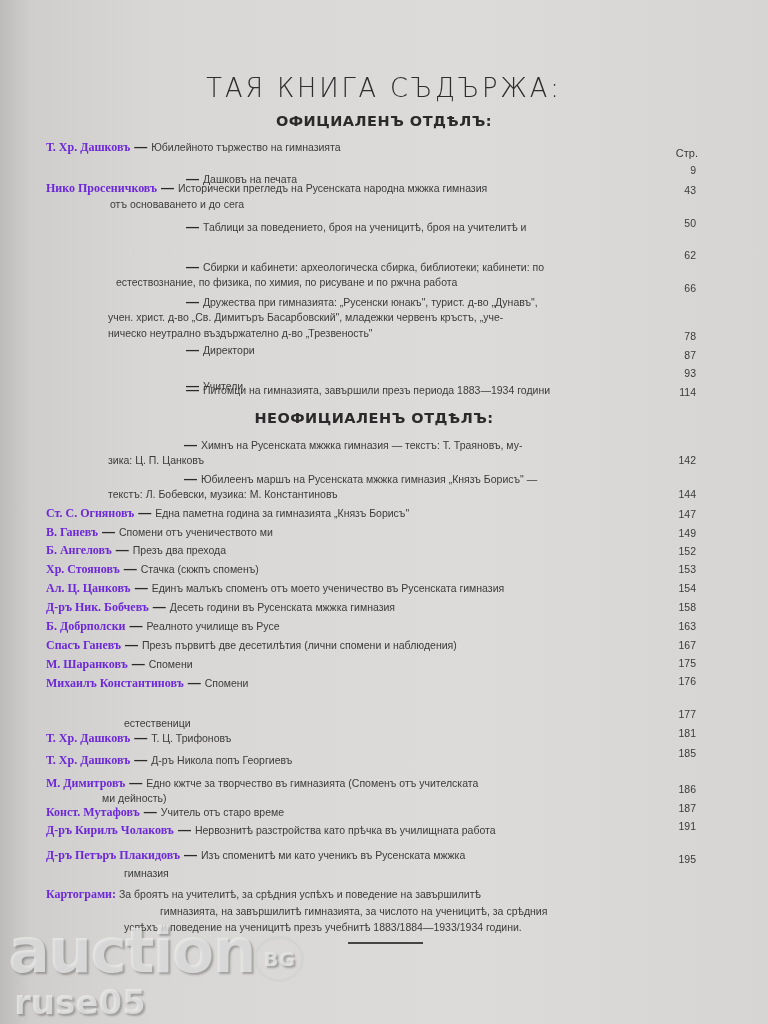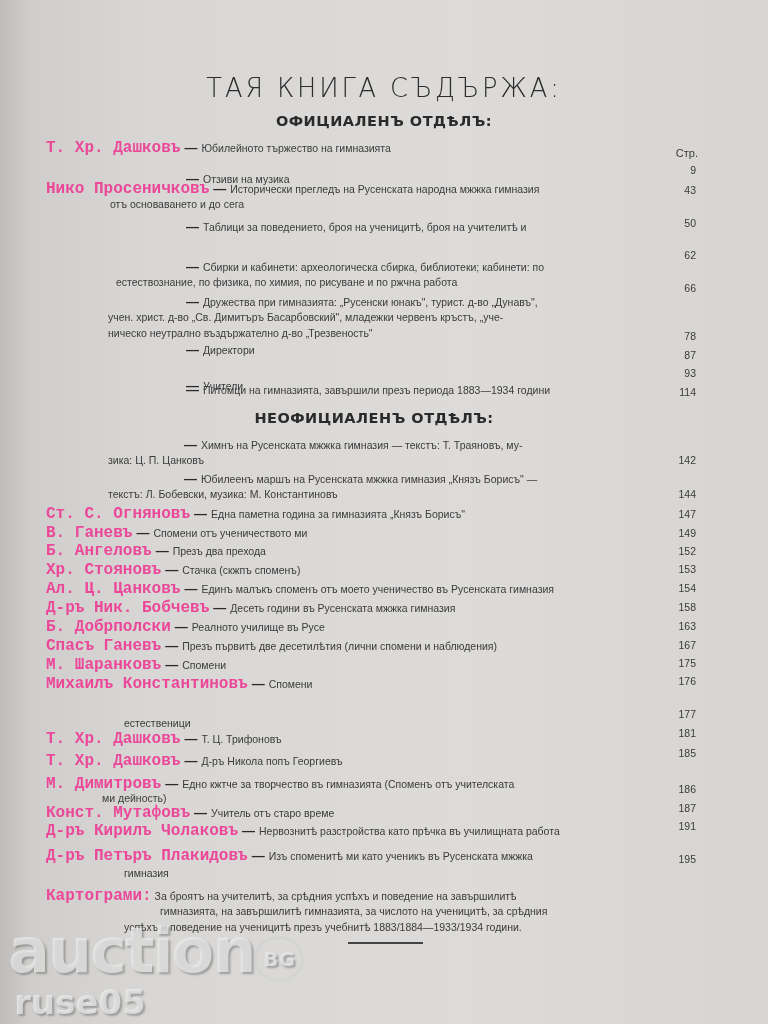--- a/index.html
+++ b/index.html
@@ -13,21 +13,21 @@
     position: absolute; top: 58px; left: 0; width: 768px; text-align: center;
     font-family: "DejaVu Sans", sans-serif; font-size: 27px; letter-spacing: 3px;
     font-weight: 300; color: #2d2d2d; transform: scaleX(0.95);
   }
   .section-head {
     position: absolute; left: 0; width: 768px; text-align: center;
     font-family: "DejaVu Sans", sans-serif; font-weight: bold; font-size: 14.5px;
     letter-spacing: 0.5px; color: #2a2a2a;
   }
   .line { position: absolute; white-space: nowrap; font-size: 10.5px; color: #3b3b3b; }
-  .author { font-family: Liberation Mono, monospace; font-weight: bold; font-size: 16px; color: #ec4899; }
+  .author { font-family: Liberation Serif, serif; font-weight: bold; font-size: 12px; color: #6d28d9; }
   .dash { font-weight: bold; font-size: 13px; margin: 0 4px; color: #2a2a2a; }
   .pg { position: absolute; right: 72px; font-size: 10.5px; color: #3a3a3a; text-align: right; }
   .str-label { position: absolute; right: 70px; top: 133px; font-size: 11px; color: #3a3a3a; }
   .watermark {
     position: absolute; left: 8px; top: 900px; font-family: "DejaVu Sans", sans-serif;
     font-weight: bold; font-size: 62px; color: rgba(235,235,235,0.75);
     text-shadow: 2px 2px 2px rgba(90,90,90,0.45); letter-spacing: -2px;
   }
   .watermark-bg {
     display: inline-block; font-size: 20px; vertical-align: top; margin-top: 22px;
@@ -49,21 +49,21 @@
   <div class="title">ТАЯ КНИГА СЪДЪРЖА:</div>
   <div class="section-head" style="top:99px">ОФИЦИАЛЕНЪ ОТДѢЛЪ:</div>
   <div class="str-label">Стр.</div>
 
   <div class="line" style="left:46px; top:125px;">
     <span class="author">Т. Хр. Дашковъ</span><span class="dash">—</span><span>Юбилейното тържество на гимназията</span>
   </div>
   <div class="pg" style="top:150px">9</div>
 
   <div class="line" style="left:182px; top:157px;">
-    <span class="dash">—</span><span>Отзиви на музика</span>
+    <span class="dash">—</span><span>Дашковъ на печата</span>
   </div>
   <div class="pg" style="top:170px">43</div>
 
   <div class="line" style="left:46px; top:166px;">
     <span class="author">Нико Просеничковъ</span><span class="dash">—</span><span>Исторически прегледъ на Русенската народна мжжка гимназия</span>
   </div>
   <div class="line" style="left:110px; top:184px;">отъ основаването и до сега</div>
   <div class="pg" style="top:203px">50</div>
 
   <div class="line" style="left:182px; top:205px;">

